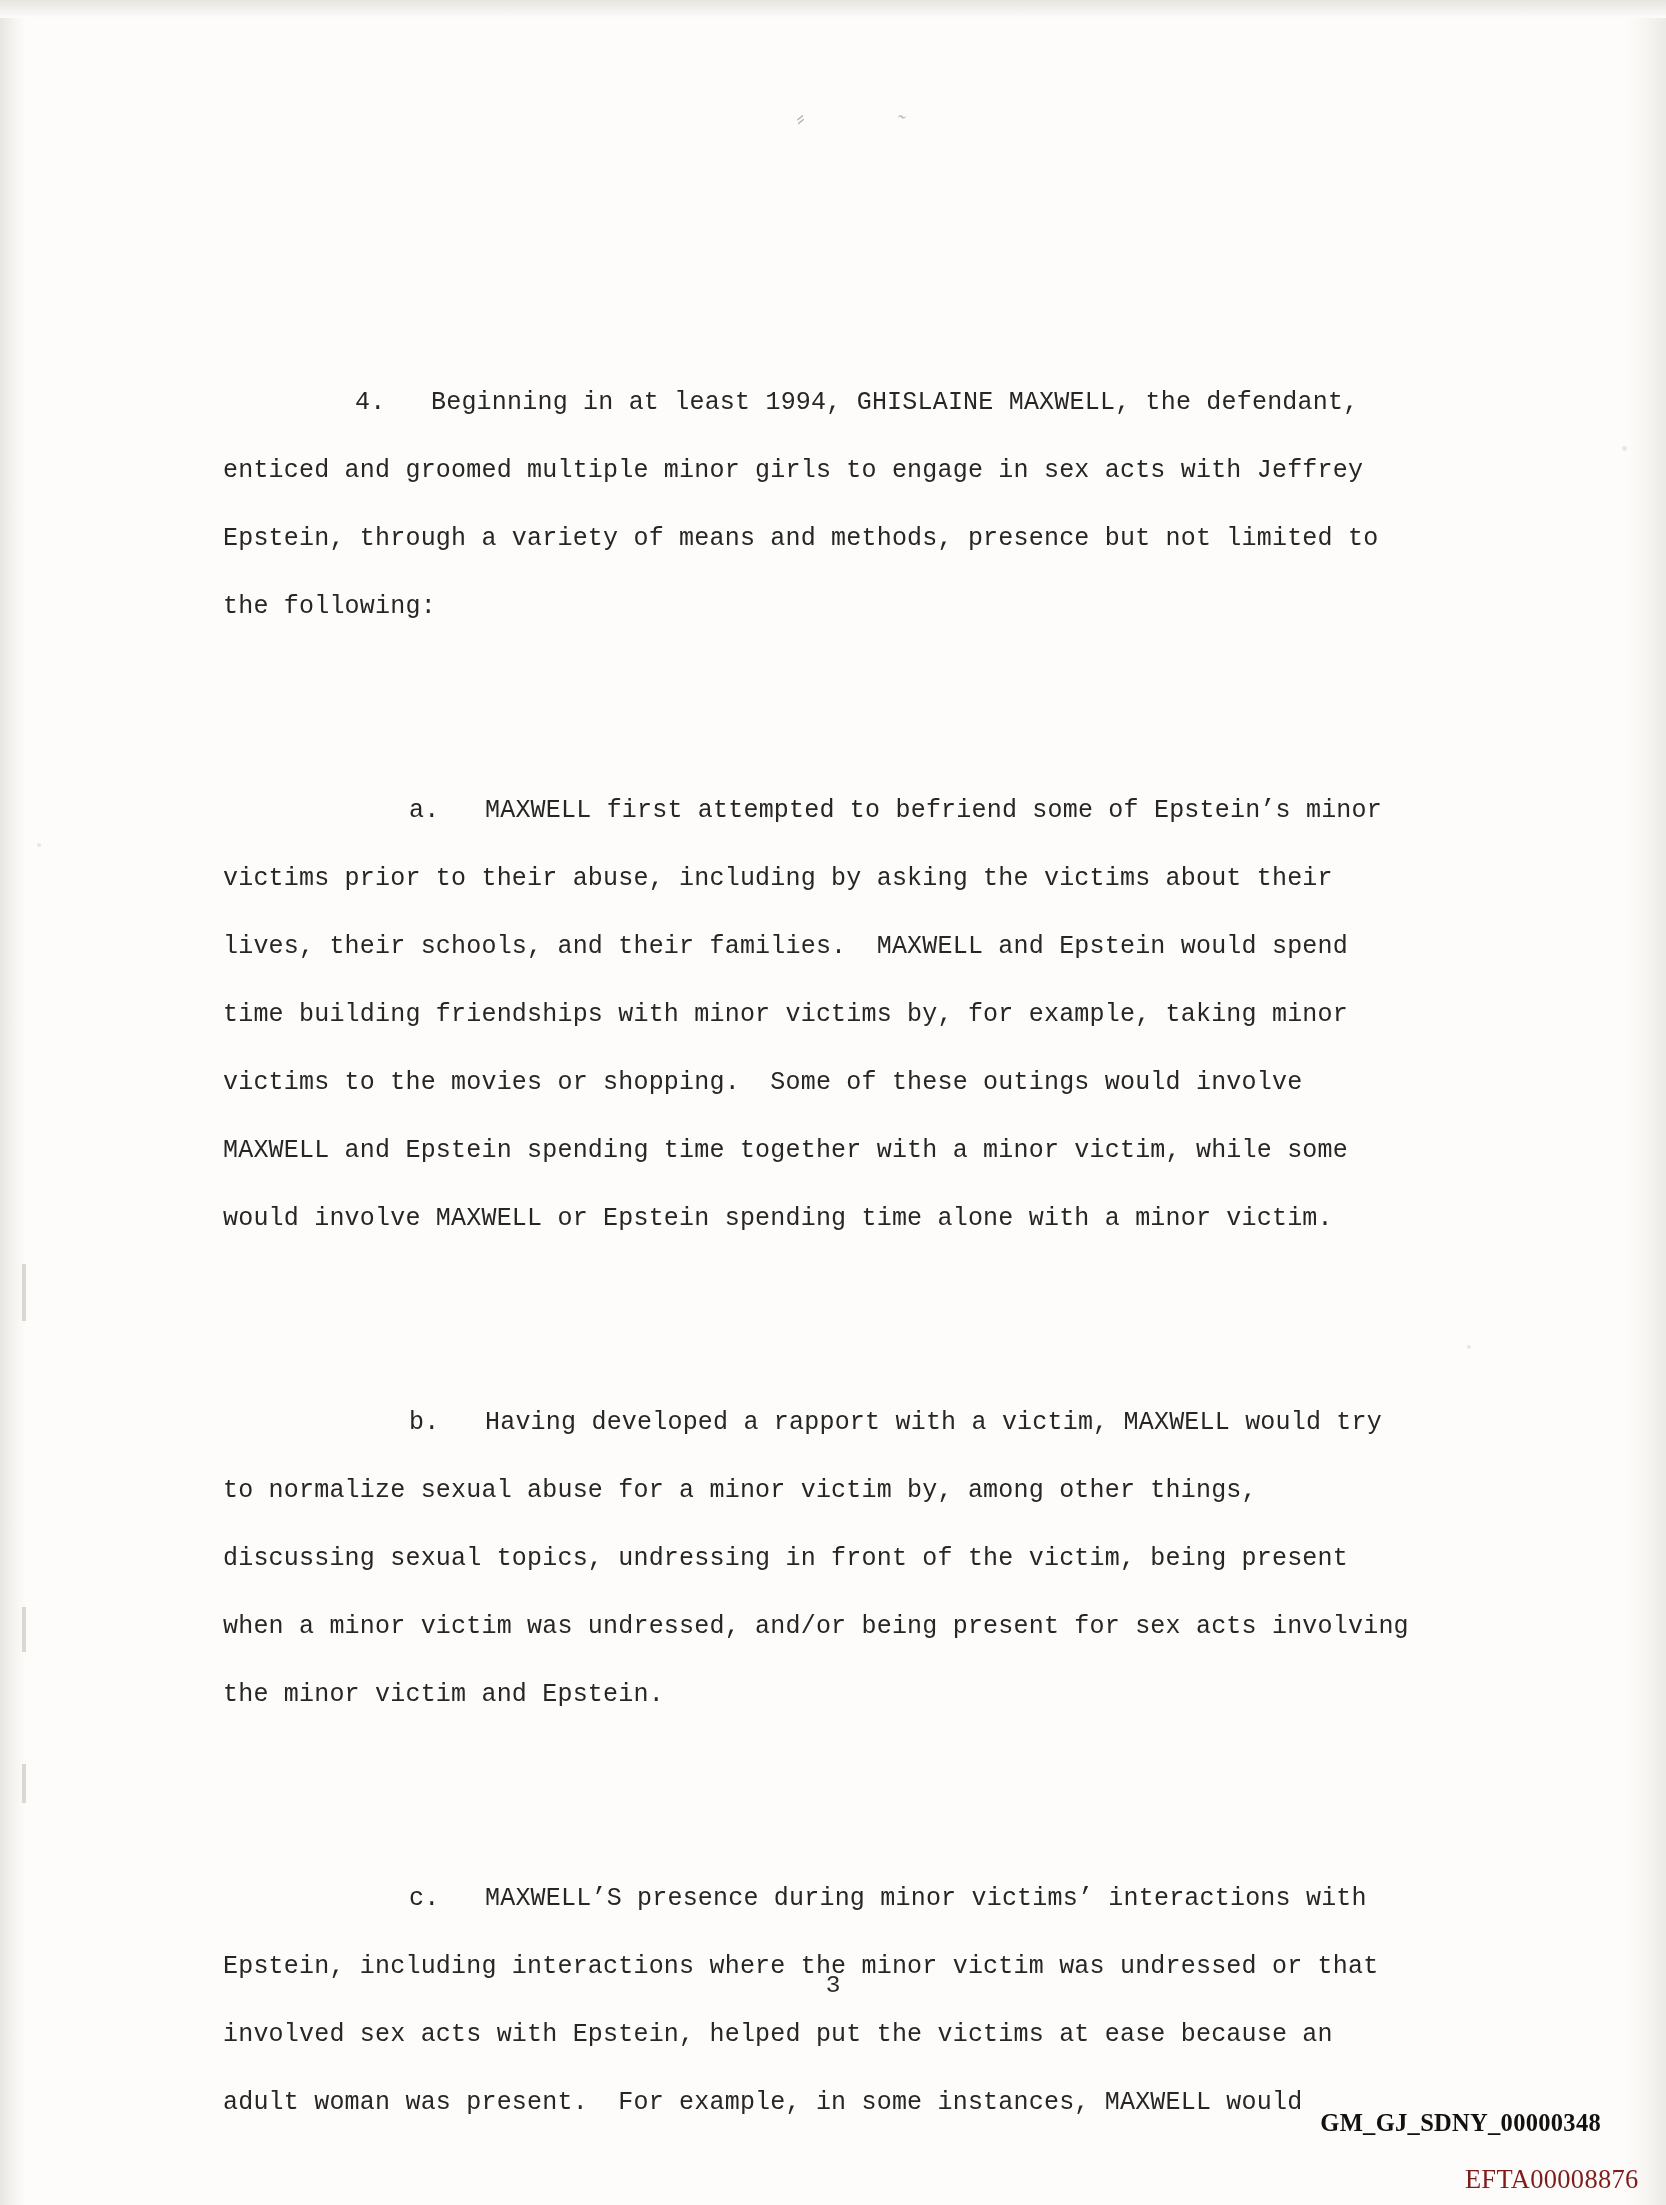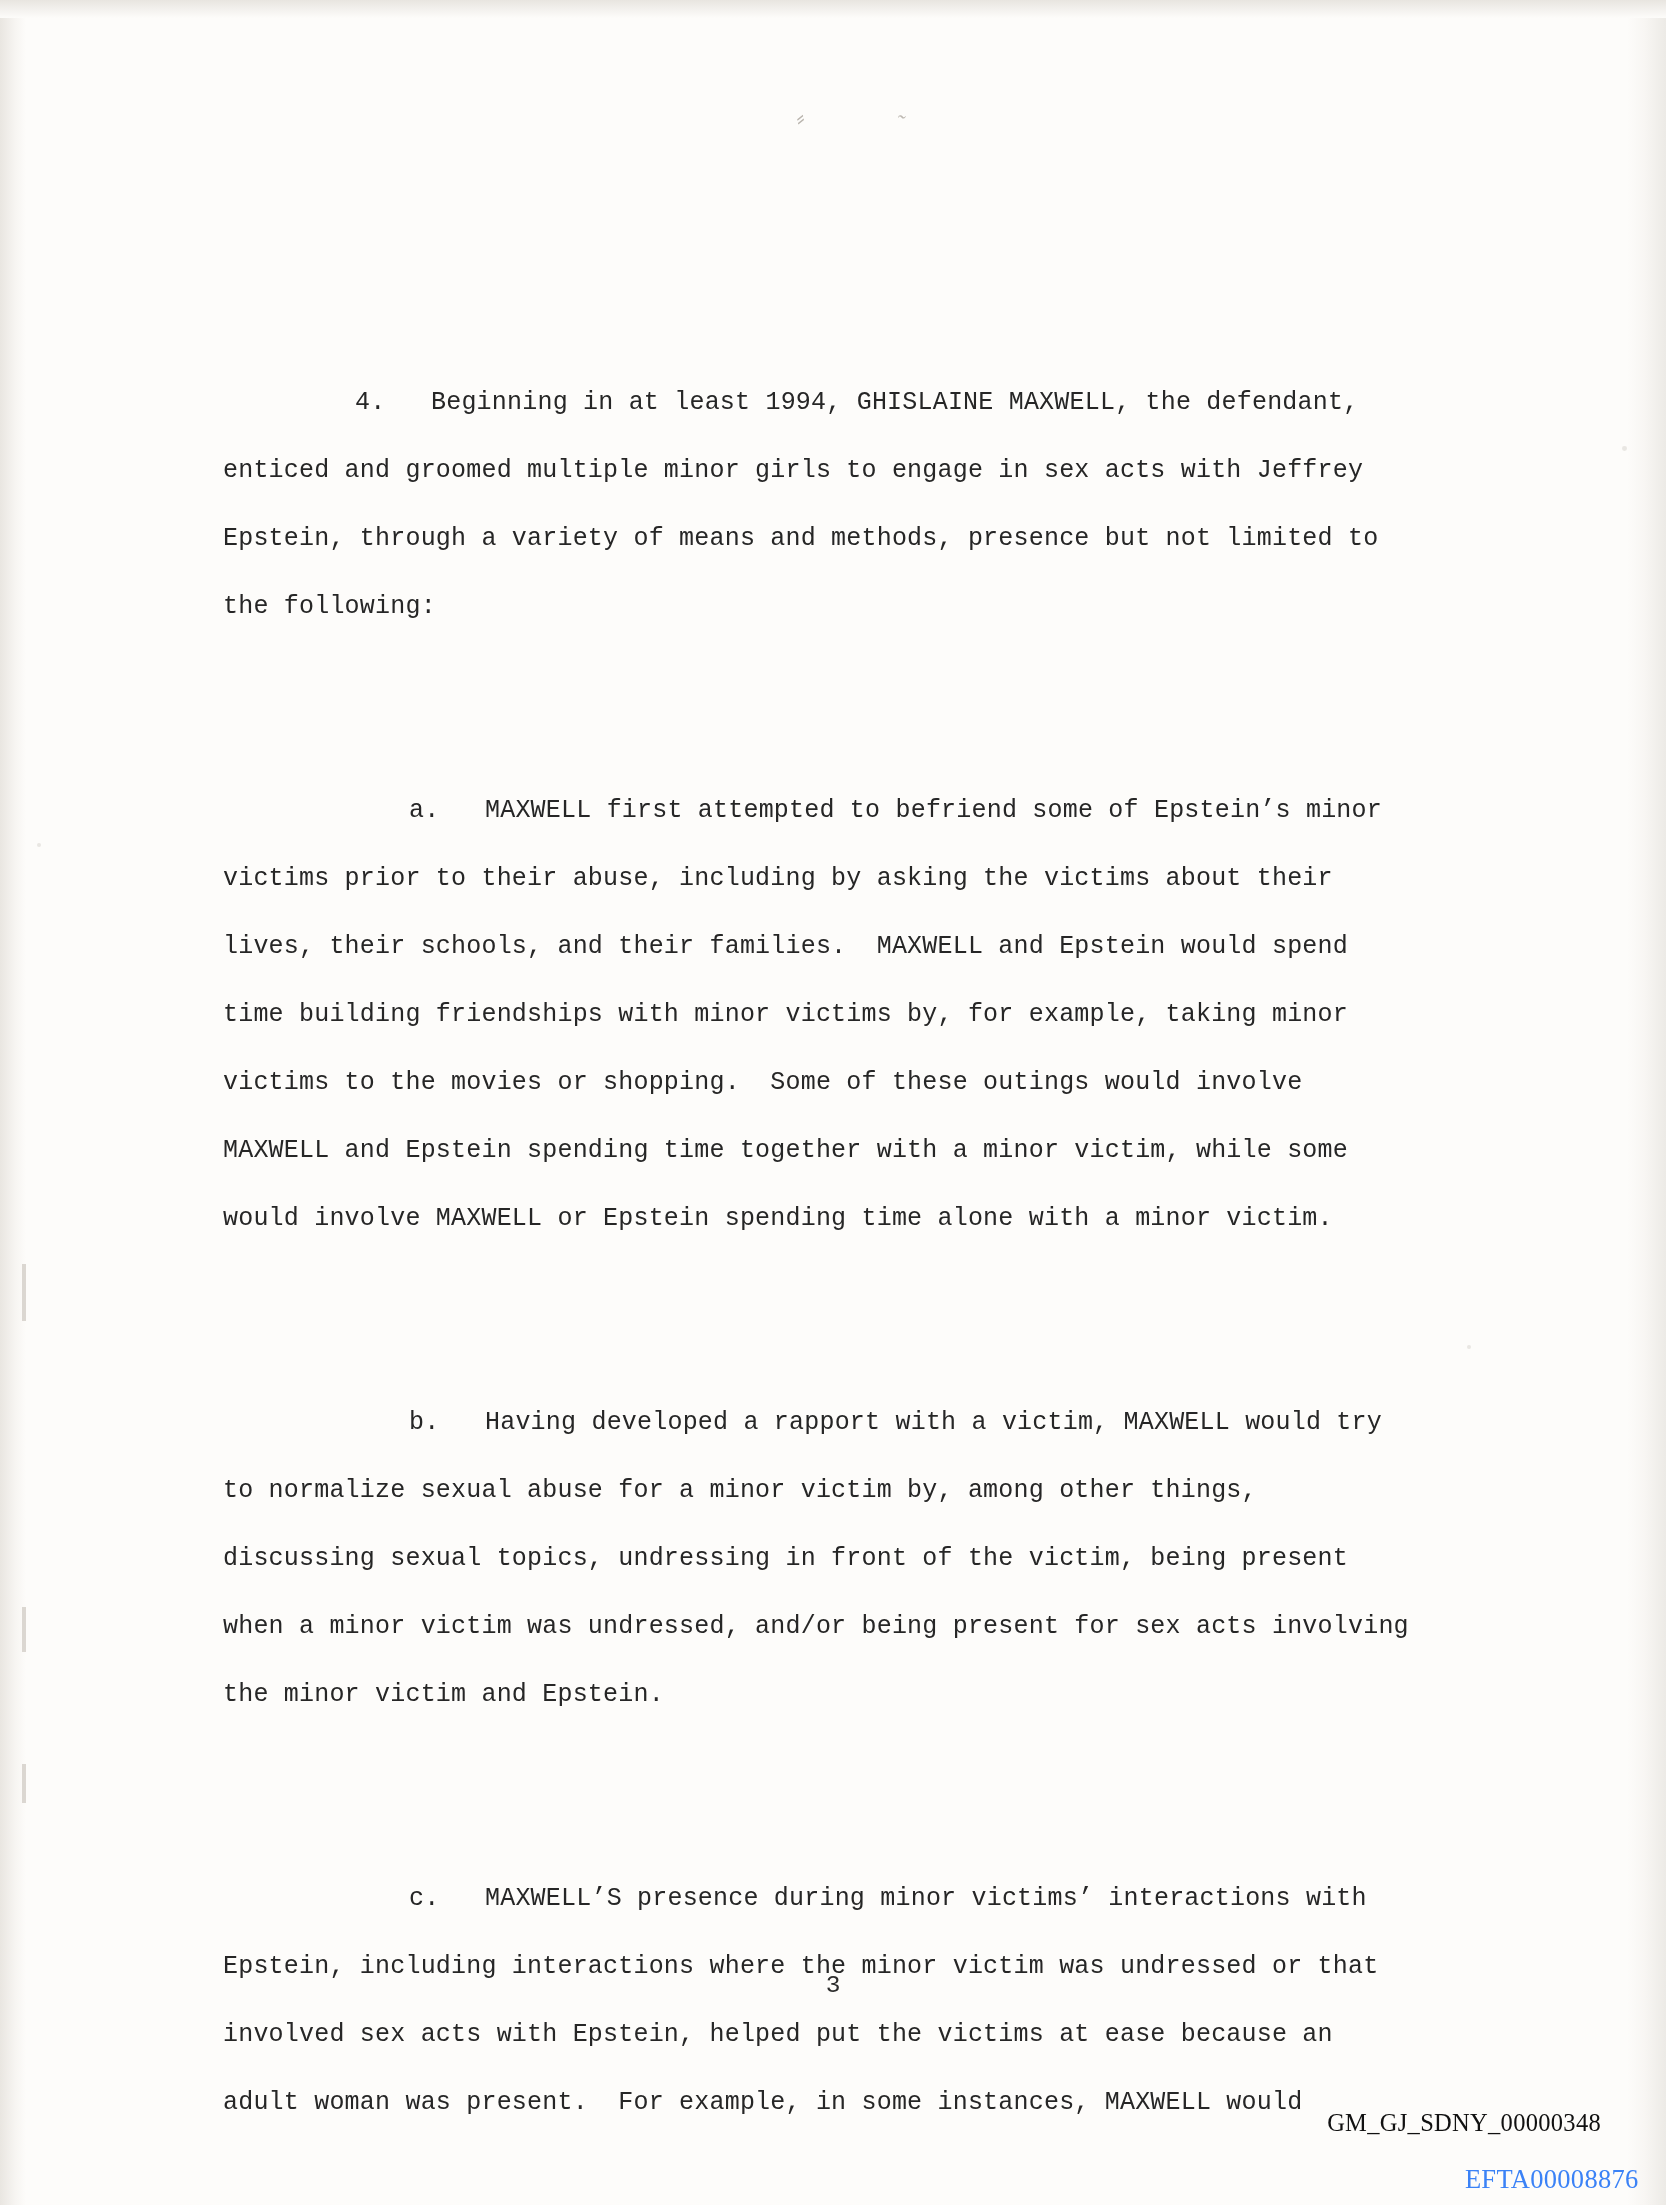--- a/index.html
+++ b/index.html
@@ -119,28 +119,29 @@
 
   
   #bates-primary {
     position: absolute;
     right: 65px;
     top: 2109px;
     font-family: "Liberation Serif", serif;
     font-size: 24.5px;
     color: #111111;
     letter-spacing: 0.3px;
+    font-weight: bold;
   }
   #bates-secondary {
     position: absolute;
     right: 27.4px;
     top: 2164px;
     font-family: "Liberation Serif", serif;
     font-size: 26.5px;
-    color: #3b82f6;
+    color: #7f1d1d;
     letter-spacing: 0.3px;
   }
 </style>
 </head>
 <body>
 
 <div id="page-sheet">
 
   <div id="scan-edge-left"></div>
   <div id="scan-edge-right"></div>

